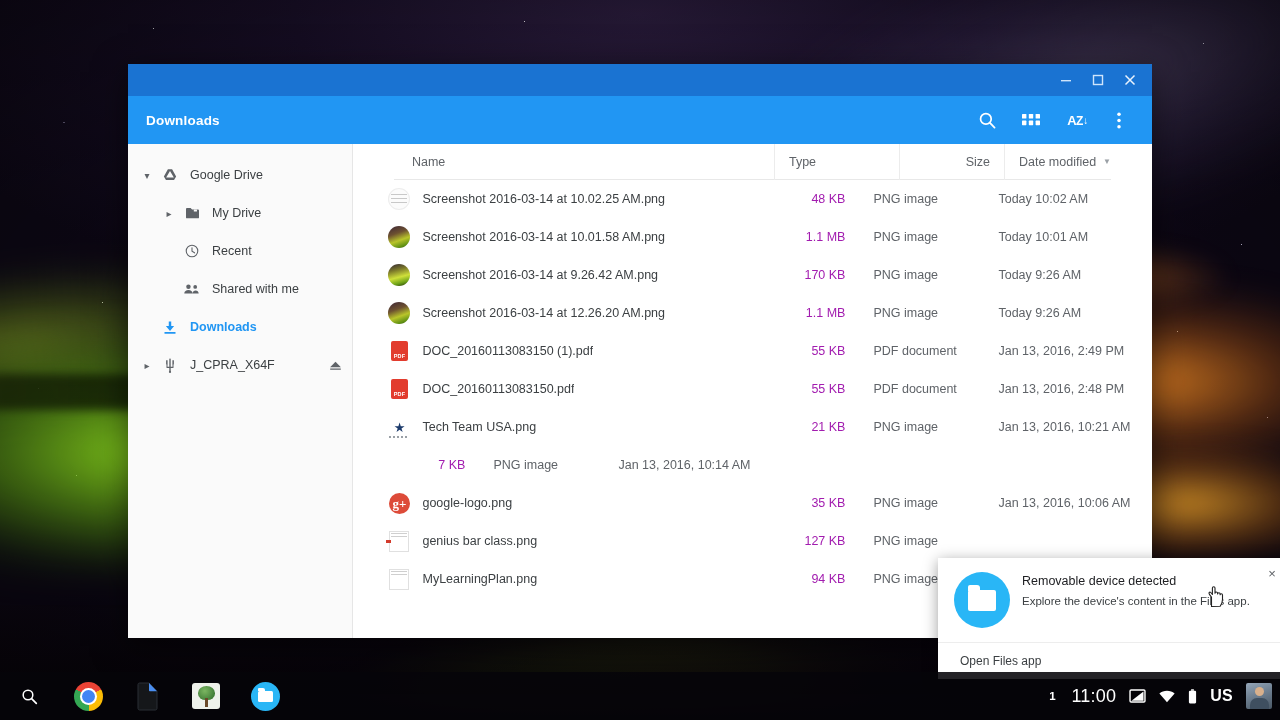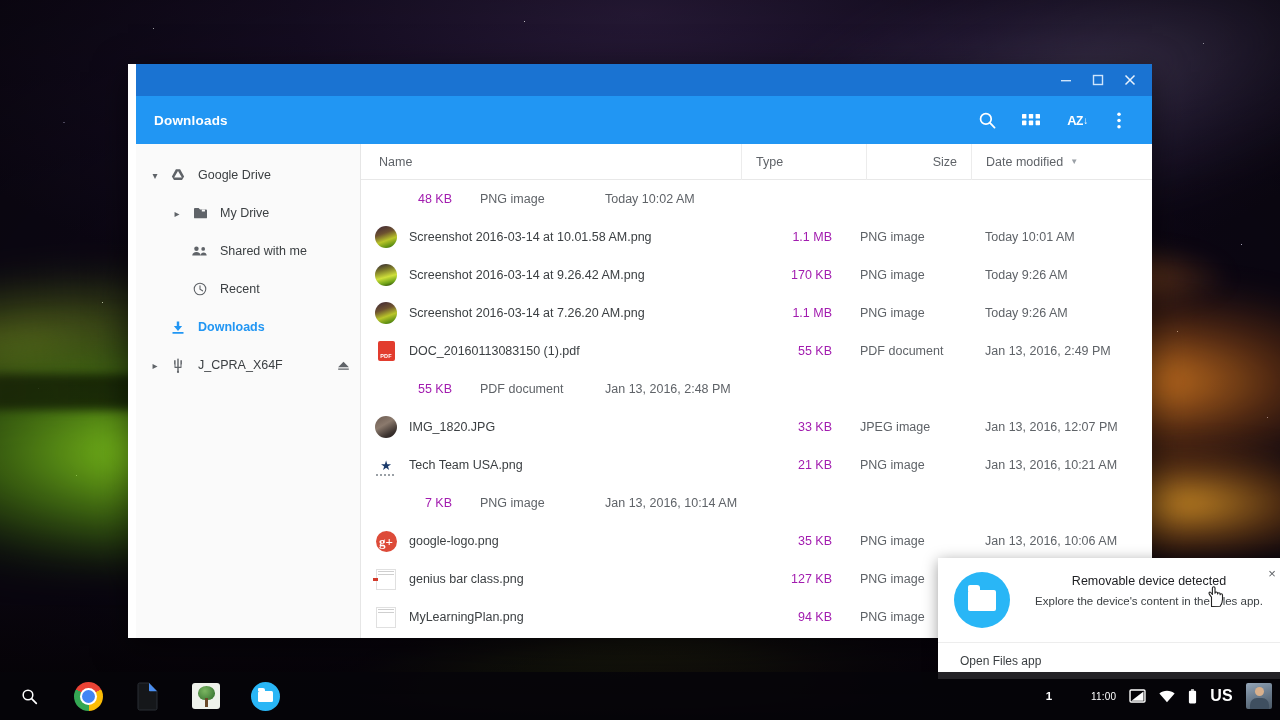--- a/index.html
+++ b/index.html
@@ -98,21 +98,21 @@
     background:linear-gradient(180deg, rgba(10,6,12,.25) 0%, rgba(8,4,10,.82) 55%, #070409 100%);
   }
   .wp-vignette {
     inset:0;
     background:radial-gradient(ellipse 88% 78% at 50% 48%, transparent 40%, rgba(0,0,0,.55) 100%);
   }
 
   
   #files-window {
     position:absolute; left:128px; top:64px; width:1024px; height:574px;
-    background:#fff; box-shadow:0 8px 32px rgba(0,0,0,.55); overflow:hidden;padding-left:8px;
+    background:#fff; box-shadow:0 8px 32px rgba(0,0,0,.55); overflow:hidden;
   }
   .titlebar {
     height:32px; background:#1a73d2; display:flex; align-items:center;
     justify-content:flex-end; padding-right:6px;
   }
   .wbtn {
     width:32px; height:30px; display:flex; align-items:center; justify-content:center;
     cursor:pointer;
   }
   .wbtn svg { display:block; }
@@ -152,21 +152,21 @@
   }
   .nav-label { margin-left:8px; white-space:nowrap; }
   .nav-eject { margin-left:auto; color:#5f6368; display:flex; align-items:center; }
   .nav-item.selected .nav-label { color:#2196f3; font-weight:bold; }
   .nav-item.selected .nav-ico { color:#2196f3; }
   .lvl0 { padding-left:8px; }
   .lvl1b { padding-left:52px; }
   .lvl0b { padding-left:30px; }
 
   
-  .filelist { flex:1; display:flex; flex-direction:column; background:#fff; min-width:0; }
+  .filelist { flex:1; display:flex; flex-direction:column; background:#fff; min-width:0;align-items:center; }
   .th-row {
     height:36px; display:flex; align-items:center; border-bottom:1px solid #e8e8e8;
     font-size:12.5px; color:#5f6368; position:relative;
   }
   .th {
     display:flex; align-items:center; height:36px; cursor:pointer; white-space:nowrap;
   }
   .th-name  { width:380px; padding-left:18px; }
   .th-size  { width:105px; justify-content:flex-end; padding-right:14px;
               border-left:1px solid #ececec; }
@@ -239,21 +239,21 @@
     width:56px; height:56px; border-radius:50%; background:#29b6f6;
     display:flex; align-items:center; justify-content:center;
   }
   .folder-glyph {
     width:28px; height:21px; background:#fff; border-radius:2px; position:relative;
   }
   .folder-glyph::before {
     content:""; position:absolute; left:0; top:-5px; width:12px; height:6px;
     background:#fff; border-radius:2px 3px 0 0;
   }
-  .notif-text { flex:1; padding-left:10px; padding-top:2px; min-width:0;text-align:center; }
+  .notif-text { flex:1; padding-left:10px; padding-top:2px; min-width:0; }
   .notif-title { font-size:12.5px; color:#202124; margin-bottom:6px; }
   .notif-body { font-size:11.5px; color:#3c4043; line-height:1.35; }
   .notif-close {
     position:absolute; right:8px; top:7px; width:16px; height:16px; cursor:pointer;
     color:#5f6368; font-size:13px; display:flex; align-items:center; justify-content:center;
     line-height:1;
   }
   .notif-action {
     background:#fff; border-top:1px solid #ededed; padding:11px 0 11px 22px;
     font-size:12px; color:#3c4043; cursor:pointer;
@@ -278,21 +278,21 @@
   .ic-tree::before { content:""; position:absolute; left:50%; top:3px; width:17px; height:14px; margin-left:-8.5px;
     border-radius:50% 50% 45% 45%; background:radial-gradient(circle at 40% 35%,#7bb661,#2e6b2a); }
   .ic-tree::after { content:""; position:absolute; left:50%; bottom:2px; width:3px; height:9px; margin-left:-1.5px; background:#6b4a2a; }
   .ic-files { width:29px; height:29px; border-radius:50%; background:#29b6f6; display:flex; align-items:center; justify-content:center; }
   .ic-files .fg { width:15px; height:11px; background:#fff; border-radius:1.5px; position:relative; }
   .ic-files .fg::before { content:""; position:absolute; left:0; top:-3px; width:7px; height:3.5px; background:#fff; border-radius:1px 2px 0 0; }
 
   .shelf-right { margin-left:auto; display:flex; align-items:center; gap:13px; padding-right:8px; color:#fff; }
   .tray-item { display:flex; align-items:center; justify-content:center; cursor:pointer; }
   .tray-count { font-size:11.5px; font-weight:bold; min-width:12px; text-align:center; }
-  .tray-time { font-size:10px; letter-spacing:.2px;margin-left:23px; }
+  .tray-time { font-size:18px; letter-spacing:.2px; }
   .tray-kb { font-size:16px; font-weight:bold; letter-spacing:.3px; }
   .tray-avatar {
     width:26px; height:26px; border-radius:2px; overflow:hidden;
     background:linear-gradient(160deg,#95a6b8 0%,#6e7f91 45%,#4a5866 100%); position:relative;
   }
   .tray-avatar::before { content:""; position:absolute; left:50%; top:4px; width:9px; height:9px;
     margin-left:-4.5px; border-radius:50%; background:#d9b08c; }
   .tray-avatar::after { content:""; position:absolute; left:50%; bottom:0; width:19px; height:11px;
     margin-left:-9.5px; border-radius:7px 7px 0 0; background:#3f4f60; }
 </style>
@@ -391,38 +391,38 @@
           <svg width="15" height="13" viewBox="0 0 16 14" fill="#5f6368">
             <path d="M1 2.2a1 1 0 0 1 1-1h4l1.5 1.6H14a1 1 0 0 1 1 1v7.4a1 1 0 0 1-1 1H2a1 1 0 0 1-1-1Z"></path>
             <rect x="9.4" y="2.6" width="3.4" height="2.3" fill="#fafafa" rx=".4"></rect>
           </svg>
         </span>
         <span class="nav-label">My Drive</span>
       </div>
 
       <div class="nav-item lvl1b">
         <span class="nav-ico">
+          <svg width="14" height="14" viewBox="0 0 16 16">
+            <circle cx="8" cy="8" r="6.6" fill="none" stroke="#5f6368" stroke-width="1.25"></circle>
+            <path d="M8 4.3V8.3l2.9 1.8" fill="none" stroke="#5f6368" stroke-width="1.25" stroke-linecap="round"></path>
+          </svg>
+        </span>
+        <span class="nav-label">Recent</span>
+      </div>
+
+      <div class="nav-item lvl1b">
+        <span class="nav-ico">
           <svg width="16" height="12" viewBox="0 0 18 12" fill="#5f6368">
             <circle cx="5" cy="3.4" r="2.5"></circle>
               <circle cx="12.6" cy="3.7" r="2.1"></circle>
             <path d="M0.3 11.2c0-2.6 2.1-4 4.7-4s4.7 1.4 4.7 4z"></path>
             <path d="M9.6 11.2c.1-2.2 1.6-3.4 3.5-3.4 1.8 0 3.3 1.1 3.4 3.4z"></path>
           </svg>
         </span>
         <span class="nav-label">Shared with me</span>
-      </div>
-
-      <div class="nav-item lvl1b">
-        <span class="nav-ico">
-          <svg width="14" height="14" viewBox="0 0 16 16">
-            <circle cx="8" cy="8" r="6.6" fill="none" stroke="#5f6368" stroke-width="1.25"></circle>
-            <path d="M8 4.3V8.3l2.9 1.8" fill="none" stroke="#5f6368" stroke-width="1.25" stroke-linecap="round"></path>
-          </svg>
-        </span>
-        <span class="nav-label">Recent</span>
       </div>
 
 
       <div class="nav-item lvl0b selected">
         <span class="nav-ico">
           <svg width="14" height="15" viewBox="0 0 16 16" fill="#2196f3">
             <path d="M6.6 1h2.8v5.4h3.3L8 12.1 3.3 6.4h3.3z"></path>
             <rect x="1.6" y="13.1" width="12.8" height="1.9" rx=".5"></rect>
           </svg>
         </span>
@@ -468,20 +468,24 @@
         </div>
         <div class="th th-date">
           <span>Date modified</span>
           <span class="sort-caret">▼</span>
         </div>
       </div>
 
       <div class="rows">
 
         <div class="row">
+          <div class="c-name">
+            <span class="thumb th-white"></span>
+            <span class="fname">Screenshot 2016-03-14 at 10.02.25 AM.png</span>
+          </div>
           <div class="c-size">48 KB</div>
           <div class="c-type">PNG image</div>
           <div class="c-date">Today 10:02 AM</div>
         </div>
 
         <div class="row">
           <div class="c-name">
             <span class="thumb th-aurora1"></span>
             <span class="fname">Screenshot 2016-03-14 at 10.01.58 AM.png</span>
           </div>
@@ -496,54 +500,51 @@
             <span class="fname">Screenshot 2016-03-14 at 9.26.42 AM.png</span>
           </div>
           <div class="c-size">170 KB</div>
           <div class="c-type">PNG image</div>
           <div class="c-date">Today 9:26 AM</div>
         </div>
 
         <div class="row">
           <div class="c-name">
             <span class="thumb th-aurora1"></span>
-            <span class="fname">Screenshot 2016-03-14 at 7.26.20 AM.png</span>
+            <span class="fname">Screenshot 2016-03-14 at 12.26.20 AM.png</span>
           </div>
           <div class="c-size">1.1 MB</div>
           <div class="c-type">PNG image</div>
           <div class="c-date">Today 9:26 AM</div>
         </div>
 
         <div class="row">
           <div class="c-name">
             <span class="ico-box">
                 <span class="pdf-ico">PDF</span>
               </span>
             <span class="fname">DOC_20160113083150 (1).pdf</span>
           </div>
           <div class="c-size">55 KB</div>
           <div class="c-type">PDF document</div>
           <div class="c-date">Jan 13, 2016, 2:49 PM</div>
         </div>
 
         <div class="row">
+          <div class="c-name">
+            <span class="ico-box">
+                <span class="pdf-ico">PDF</span>
+              </span>
+            <span class="fname">DOC_20160113083150.pdf</span>
+          </div>
           <div class="c-size">55 KB</div>
           <div class="c-type">PDF document</div>
           <div class="c-date">Jan 13, 2016, 2:48 PM</div>
         </div>
 
-        <div class="row">
-          <div class="c-name">
-            <span class="thumb th-photo"></span>
-            <span class="fname">IMG_1820.JPG</span>
-          </div>
-          <div class="c-size">33 KB</div>
-          <div class="c-type">JPEG image</div>
-          <div class="c-date">Jan 13, 2016, 12:07 PM</div>
-        </div>
 
         <div class="row">
           <div class="c-name">
             <span class="ico-box">
               <span class="usa-ico">
                   <span class="star">★</span>
                   <span class="bar"></span>
                 </span>
             </span>
             <span class="fname">Tech Team USA.png</span>

